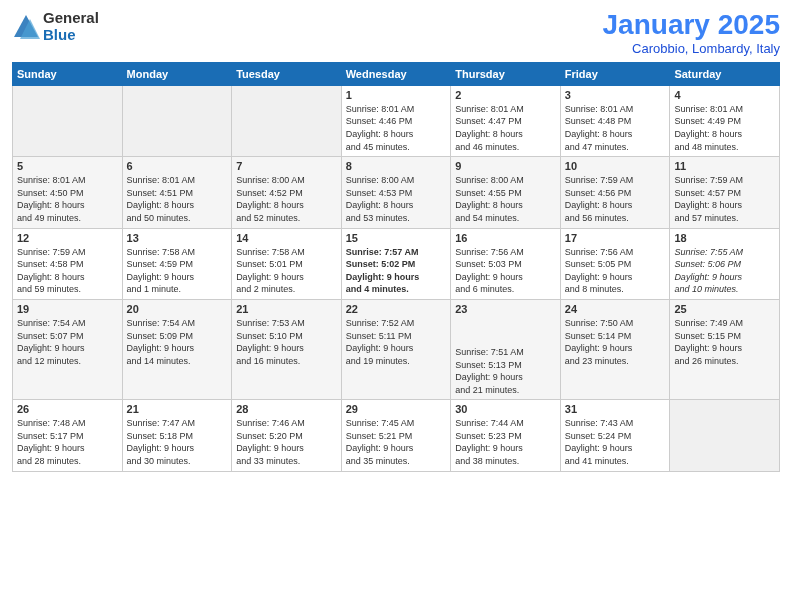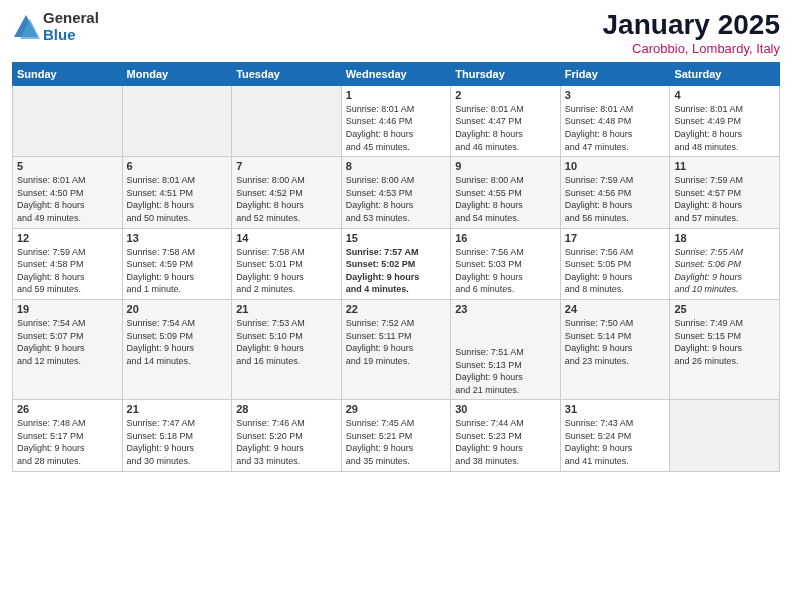--- a/index.html
+++ b/index.html
@@ -46,26 +46,26 @@
       width: 28px;
       height: 28px;
       margin-right: 3px;
     }
     .title-block {
       text-align: right;
     }
     .month-title {
       font-size: 28px;
       font-weight: bold;
-      color: #0f172a;
+      color: #3b82f6;
       line-height: 1.1;
     }
     .location {
       font-size: 13px;
-      color: #be185d;
+      color: #1d4ed8;
     }
     .calendar {
       flex: 1;
       border: 1px solid #737373;
       border-collapse: collapse;
       width: 100%;
       table-layout: fixed;
     }
     .calendar th {
       background: #1a6db5;

